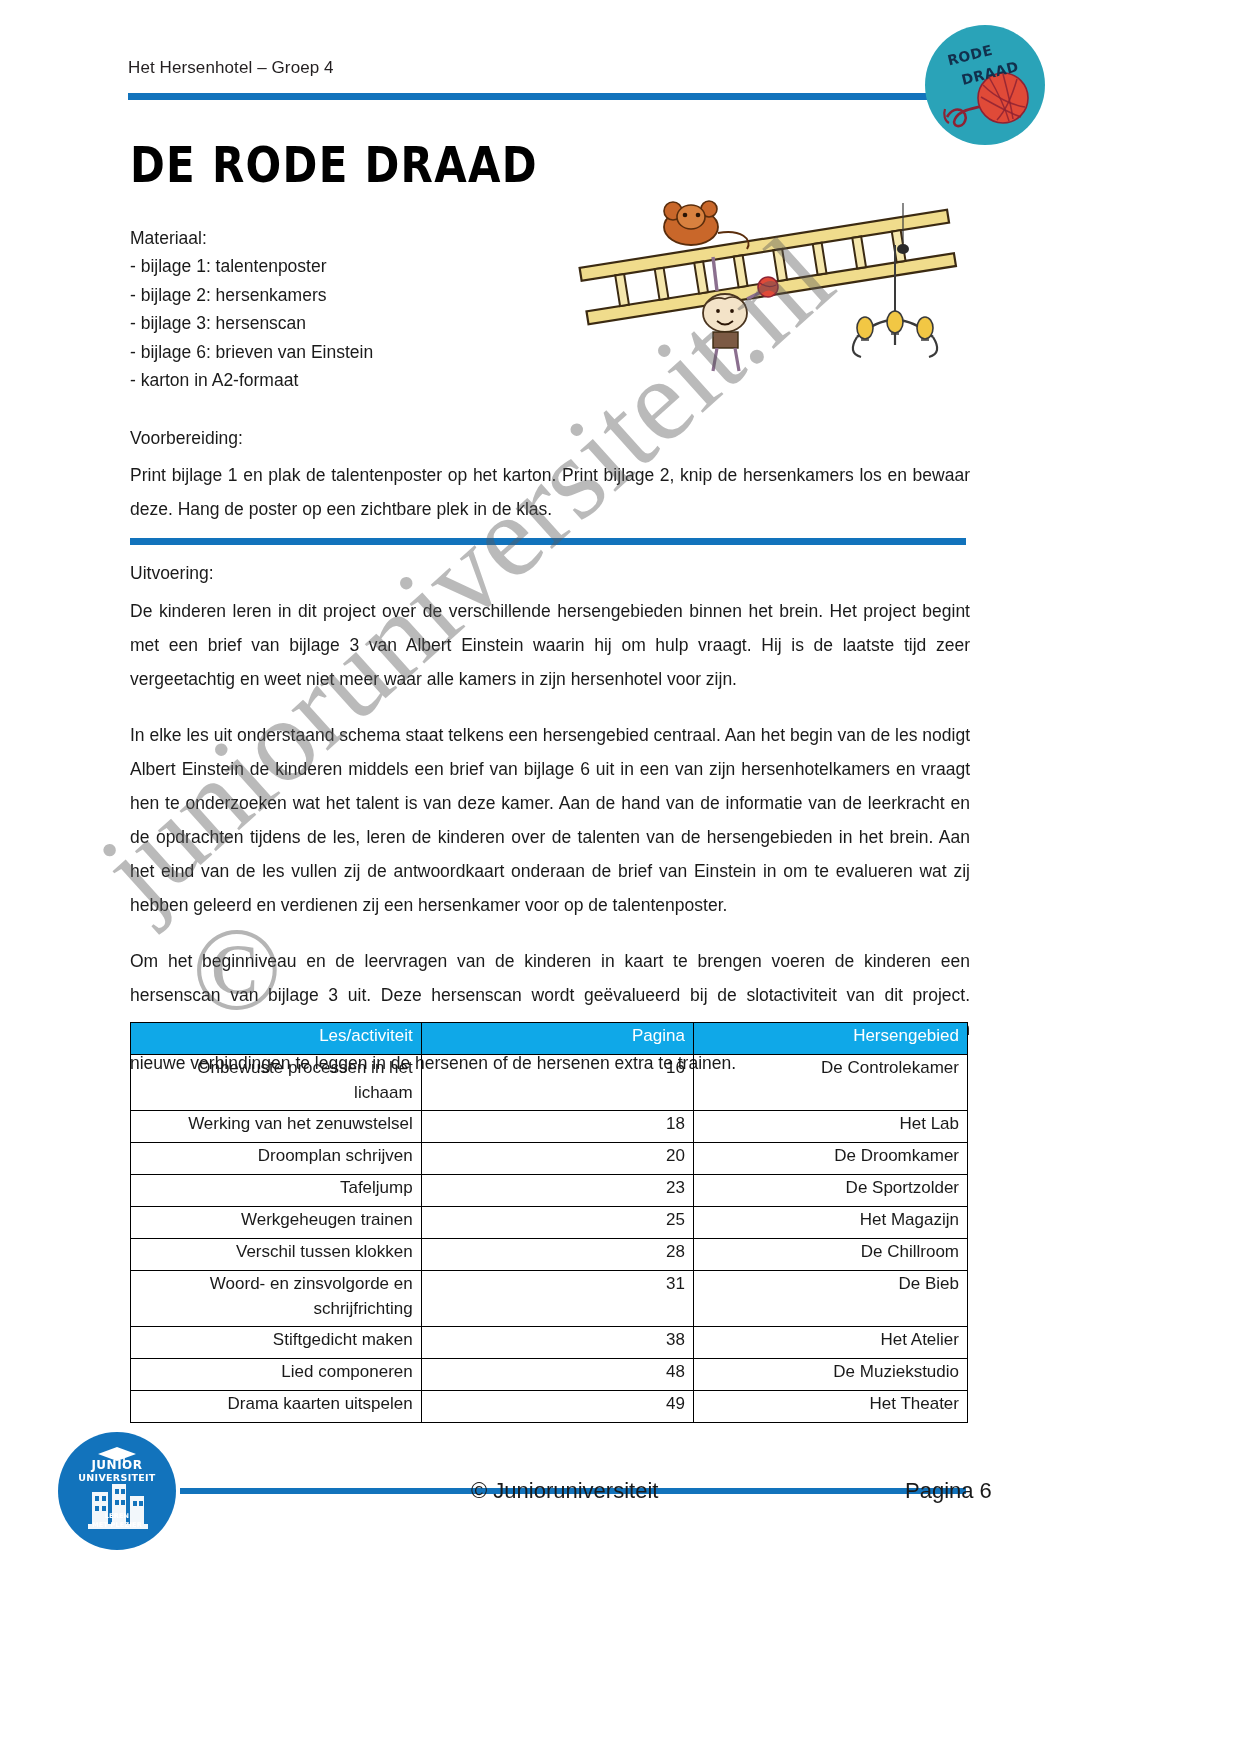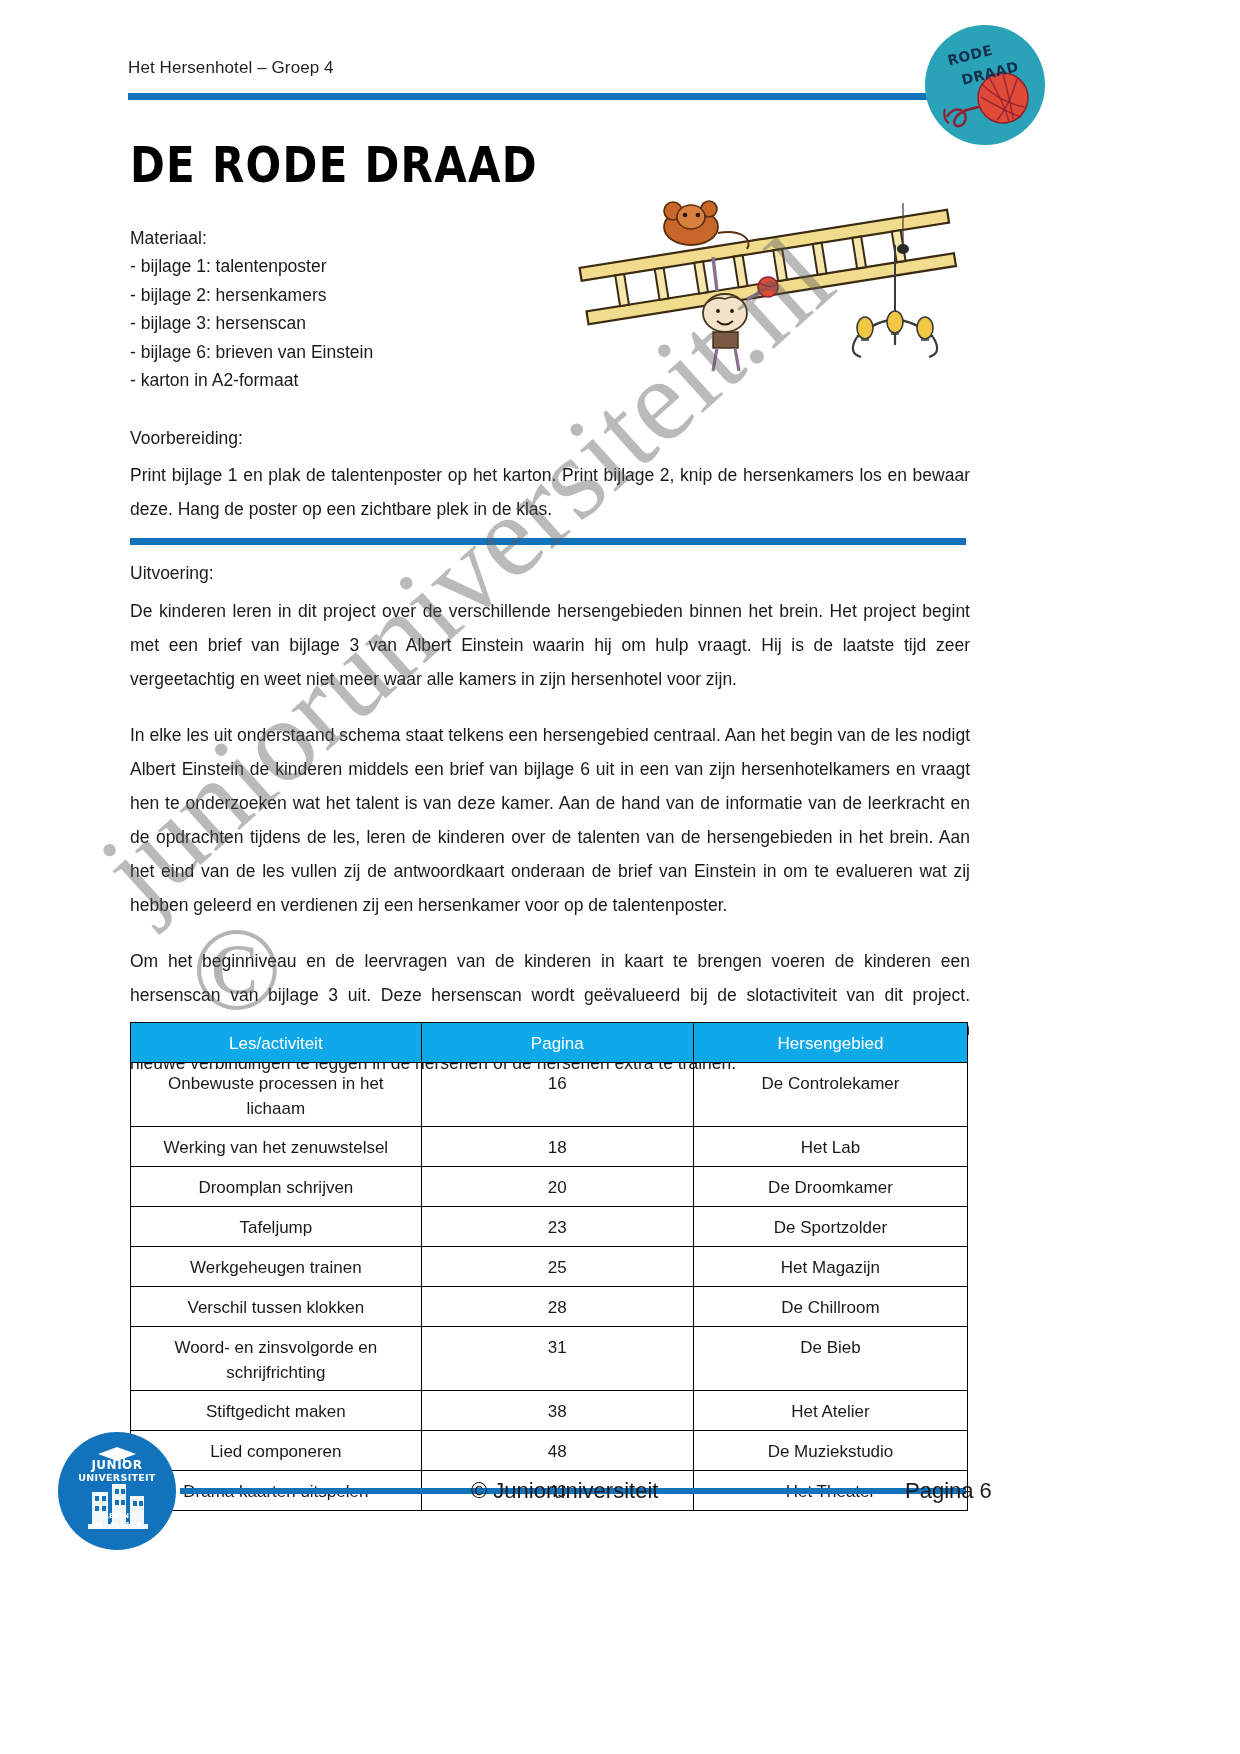--- a/index.html
+++ b/index.html
@@ -53,22 +53,22 @@
       font-family:"Liberation Serif",serif;
       font-size:118px;color:rgba(90,90,90,.42);
       white-space:nowrap;
       transform:rotate(-42deg);transform-origin:left bottom;}
   .wm-c{position:absolute;left:62px;top:432px;
       font-size:118px;color:rgba(90,90,90,.45);
       font-family:"Liberation Serif",serif;}
 
   
   .tbl{position:absolute;left:130px;top:1022px;width:838px;border-collapse:collapse;}
-  .tbl td,.tbl th{border:1.6px solid #000;padding:8px 8px 5px 8px;
-      font-size:17px;line-height:25px;text-align:center;vertical-align:top;height:26px;}
+  .tbl td,.tbl th{border:1.6px solid #000;padding:0 8px 5px 8px;
+      font-size:17px;line-height:25px;text-align:right;vertical-align:top;height:26px;}
   .tbl thead th{background:#0fa8e8;color:#ffffff;font-weight:normal;border-color:#000;}
   .c1{width:290px;}
   .c2{width:276px;}
   .c3{width:272px;}
 
   
   .ftr-rule{position:absolute;left:180px;top:1488px;width:786px;height:6px;background:#1273bc;}
   .ftr-txt{position:absolute;top:1478px;font-size:22px;color:#1a1a1a;}
   .ftr-c{left:471px;}
   .ftr-p{left:905px;}

